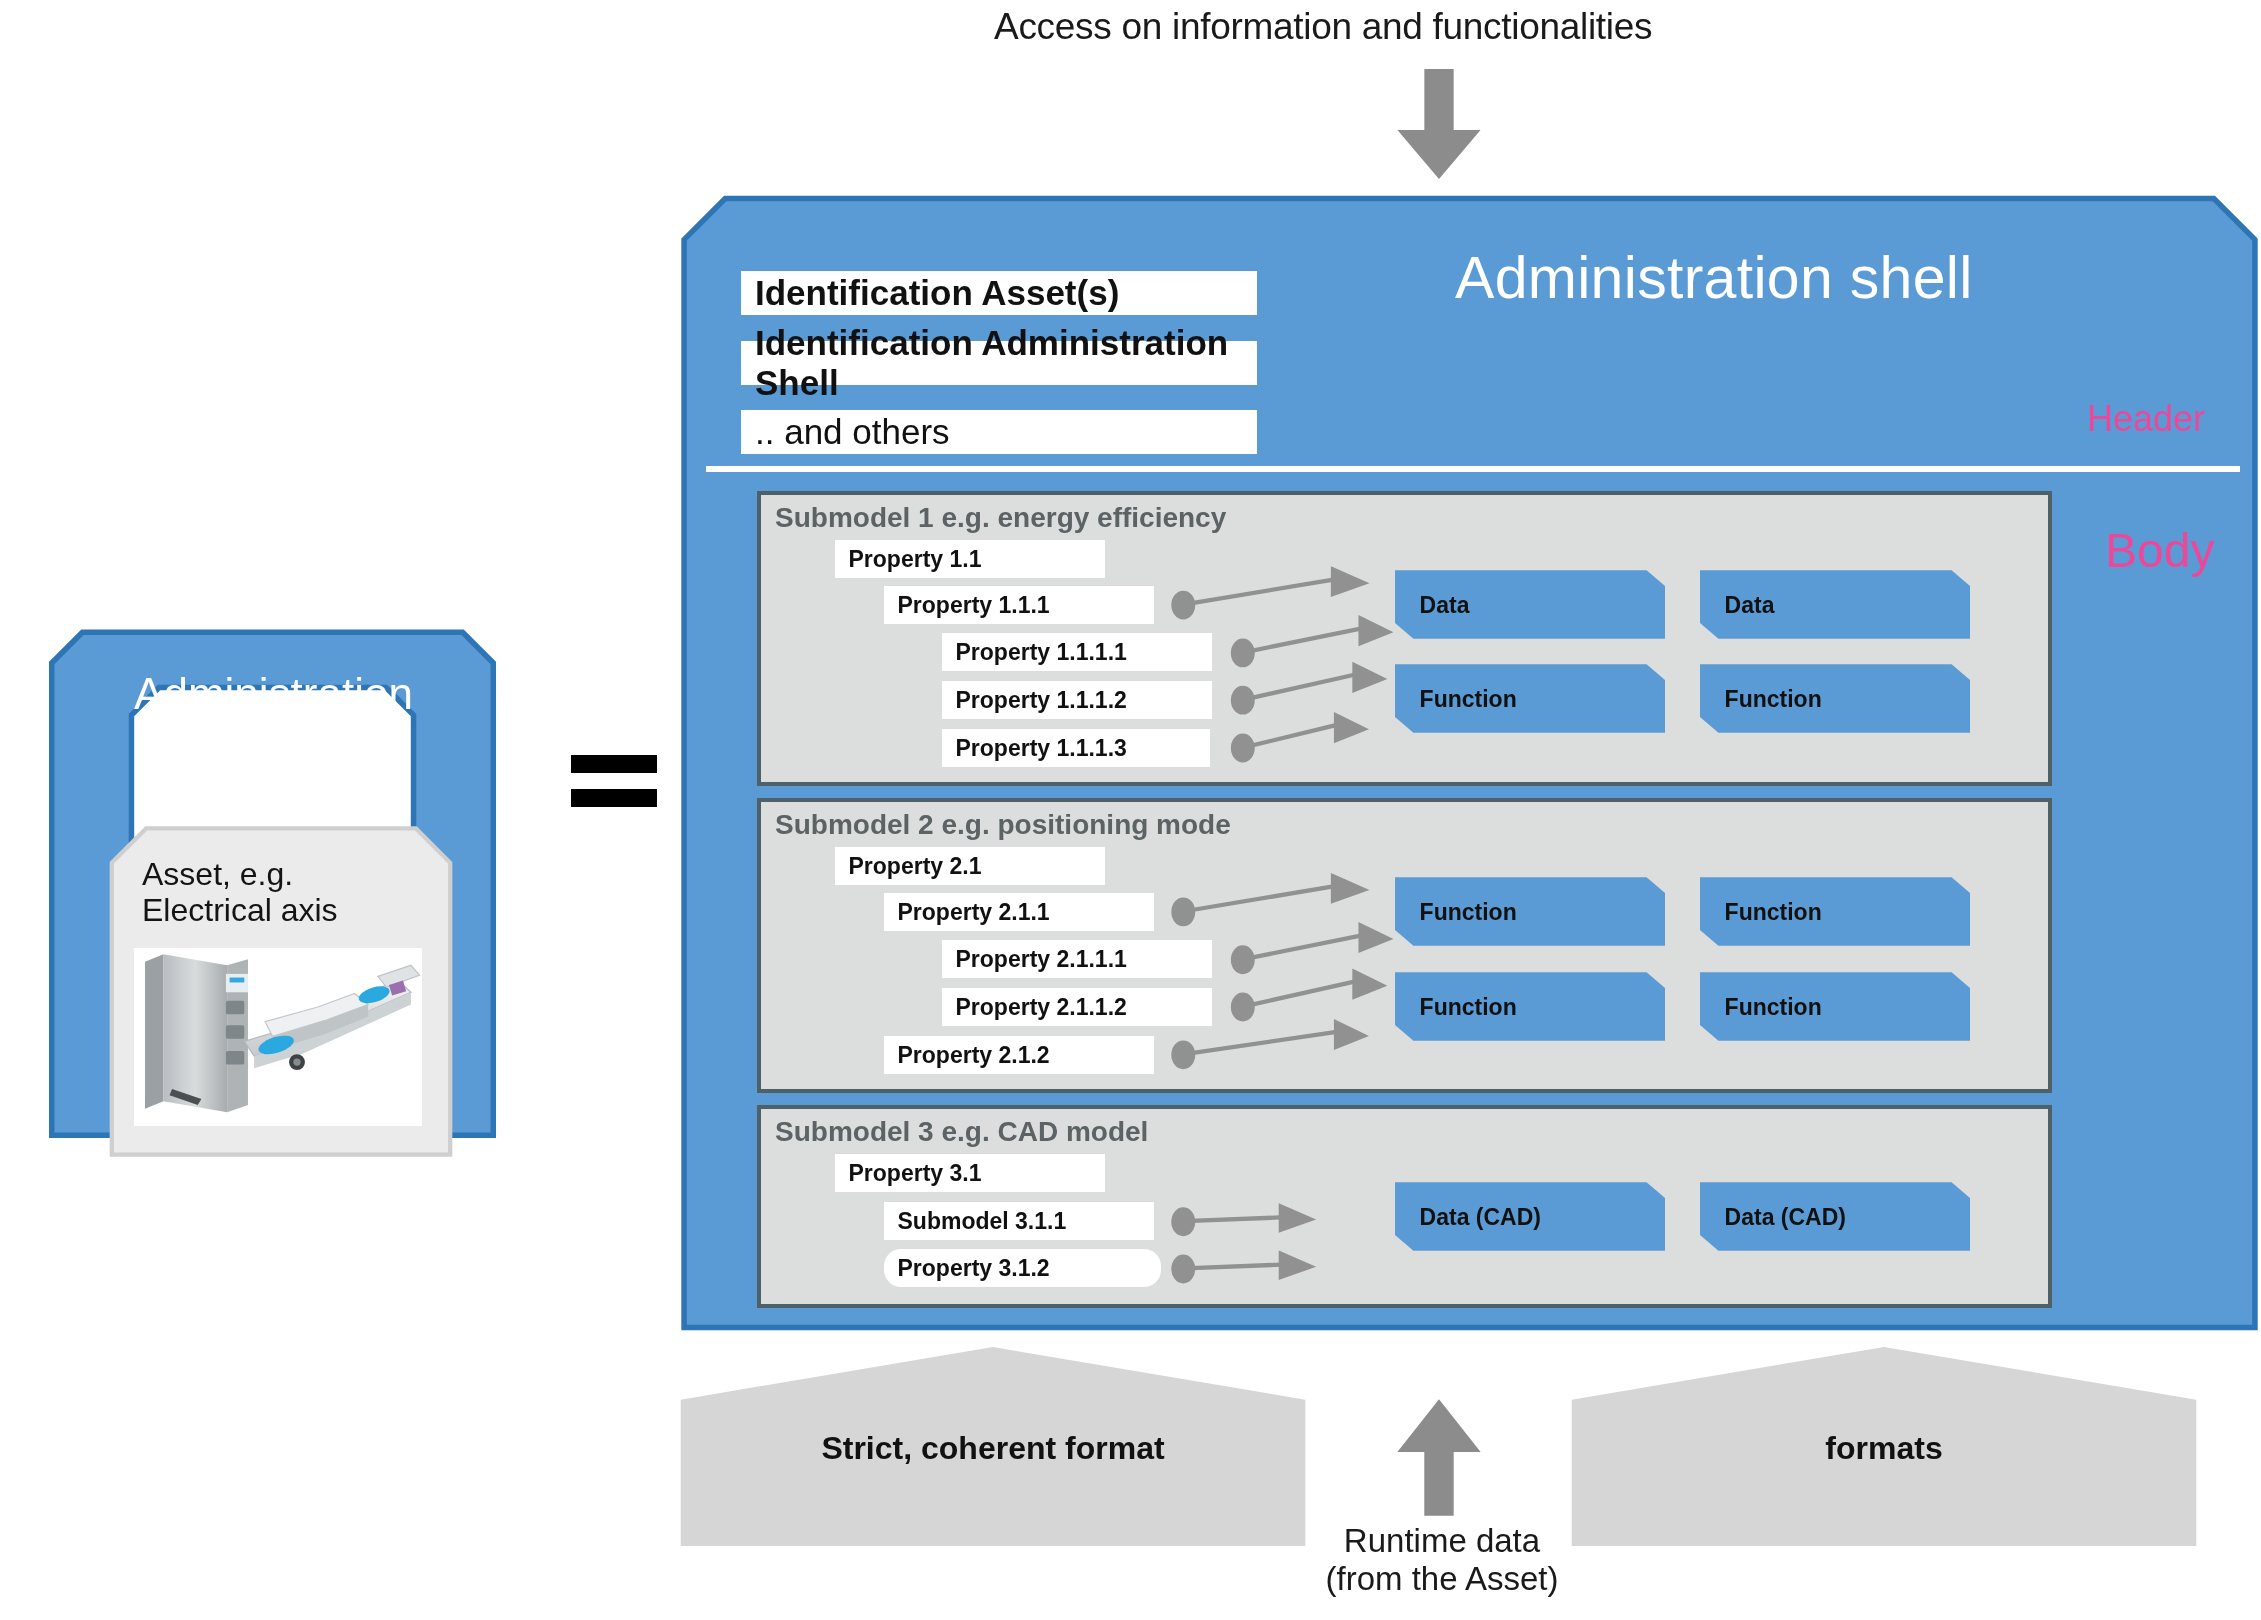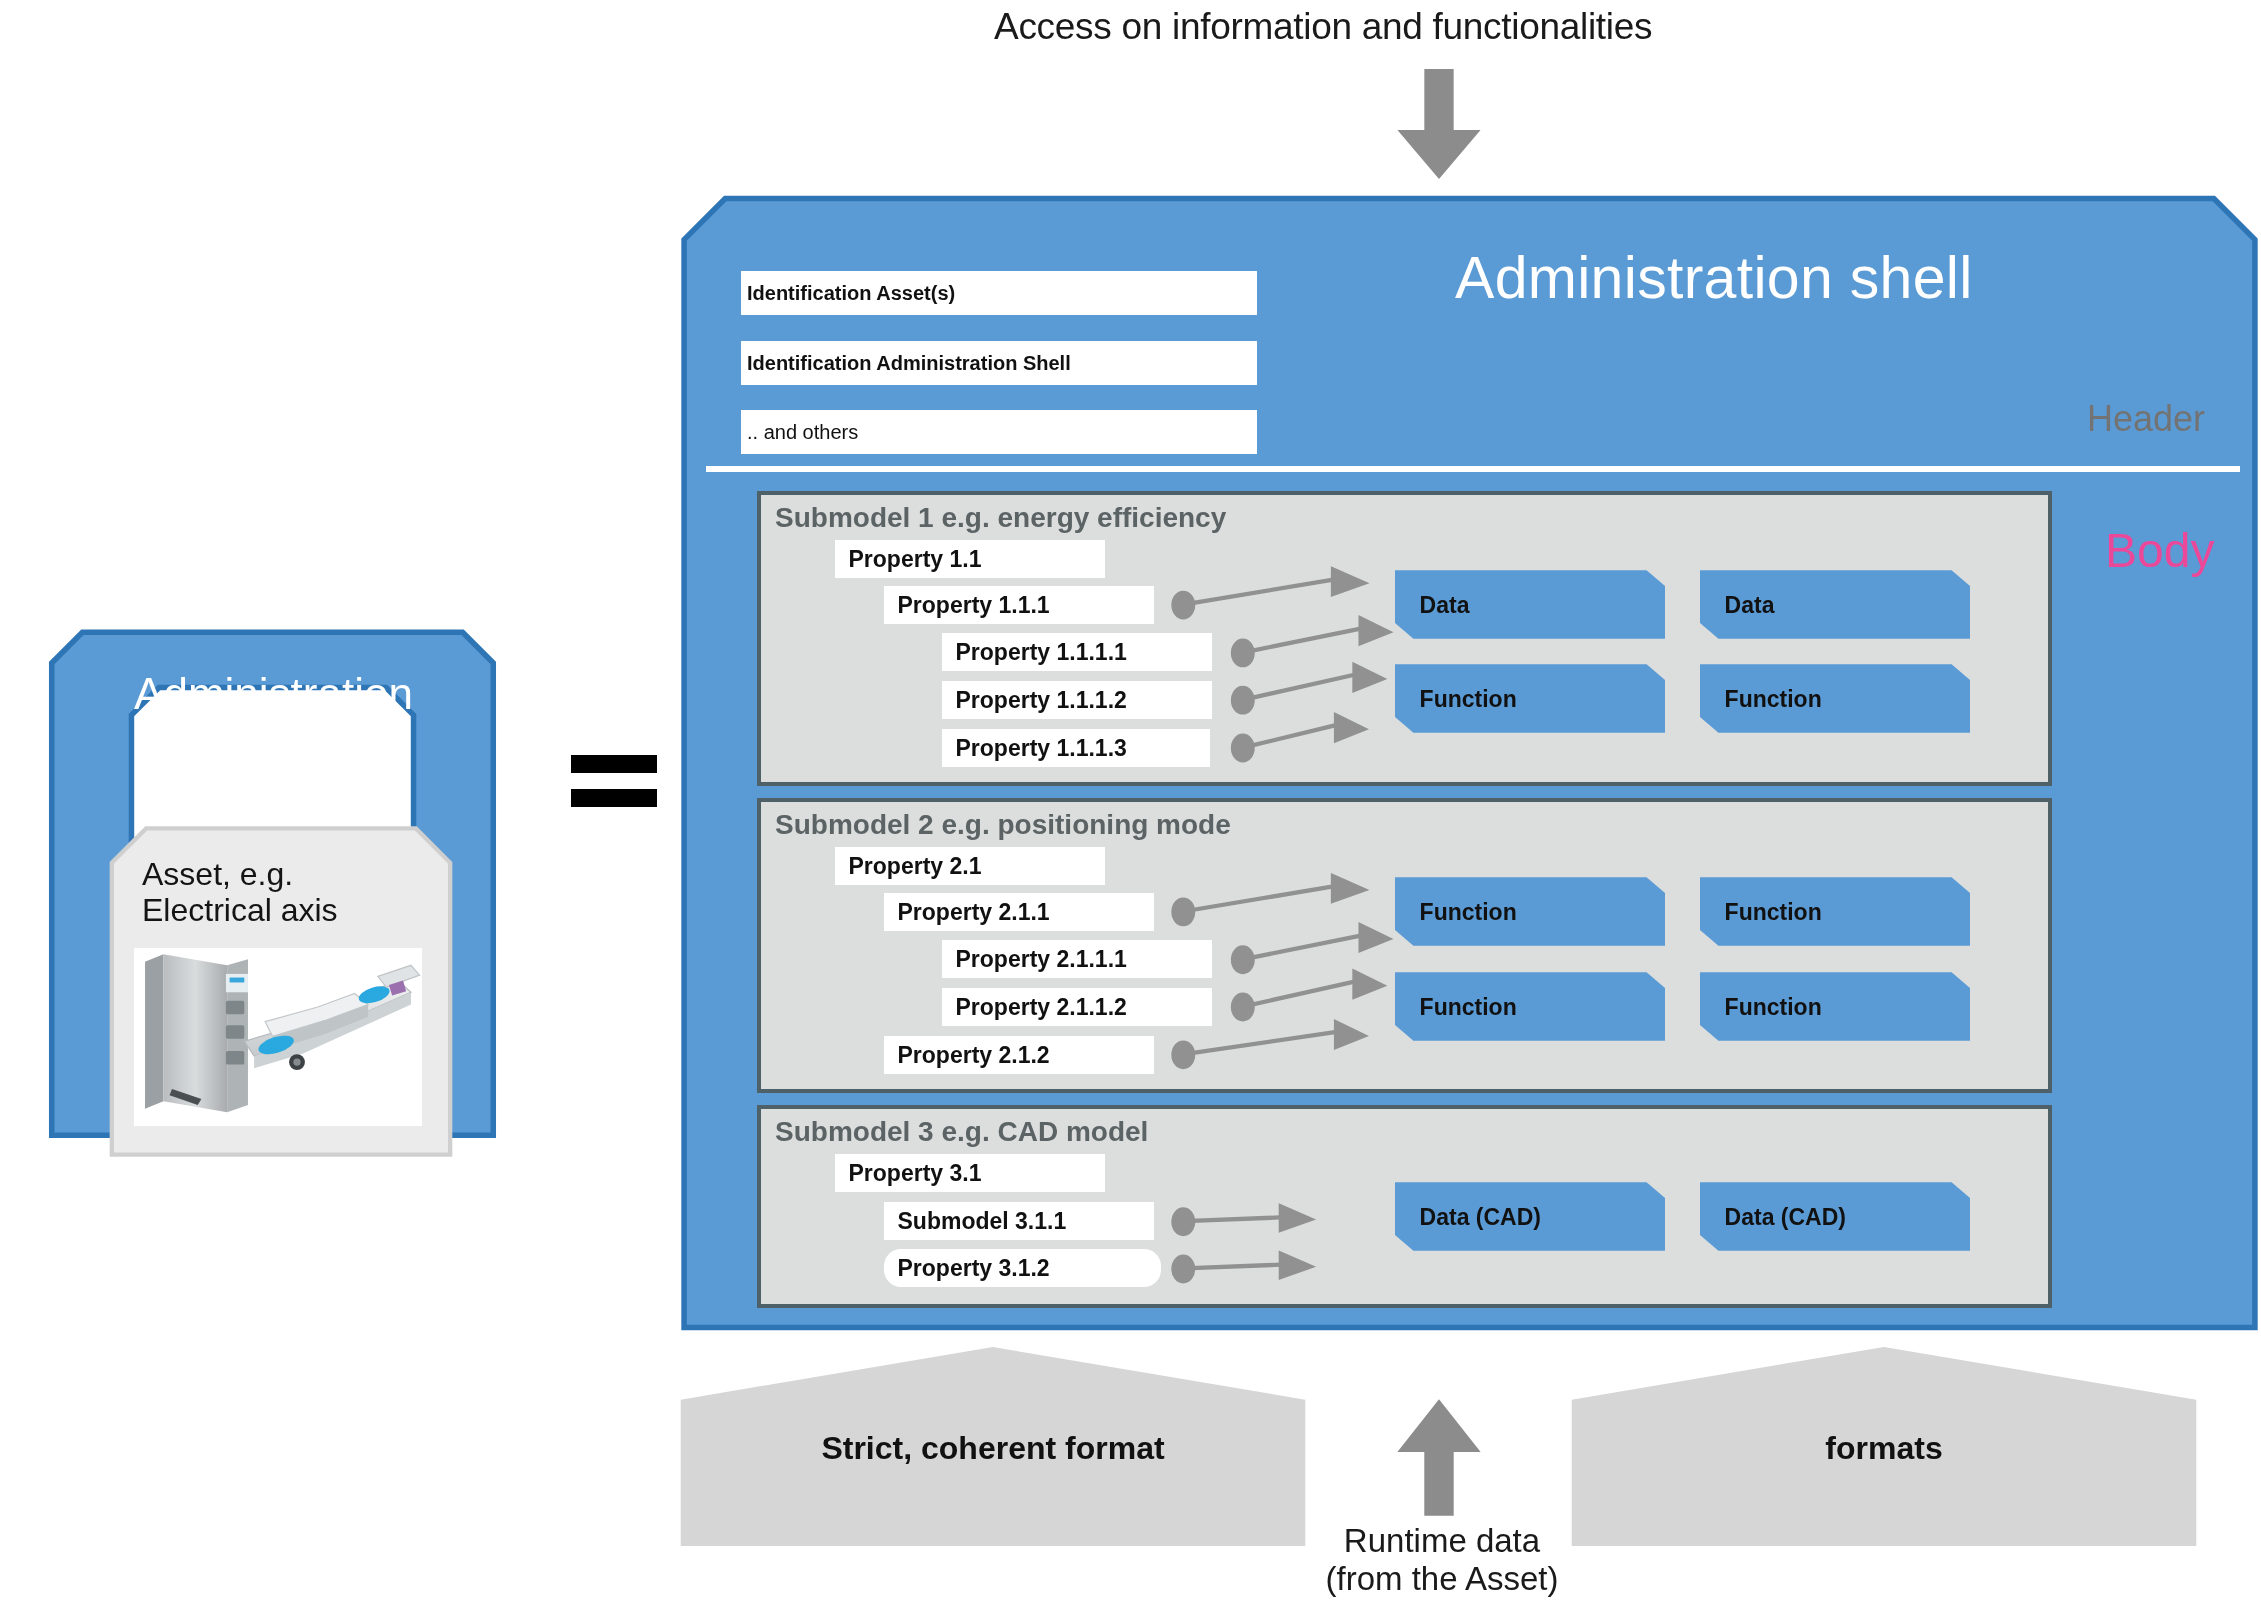--- a/index.html
+++ b/index.html
@@ -85,44 +85,44 @@
   #shell-title {
     left: 1455px; top: 244px;
     font-size: 59px;
     color: #ffffff;
     white-space: nowrap;
     letter-spacing: 0.3px;
   }
   #header-label {
     left: 2087px; top: 398px;
     font-size: 36px;
-    color: #737373;
+    color: #ec4899;
     white-space: nowrap;
   }
   #body-label {
     left: 2105px; top: 523px;
     font-size: 48px;
     color: #ec4899;
     white-space: nowrap;
   }
   #header-divider {
     left: 706px; top: 466px;
     width: 1534px; height: 5.5px;
     background: #ffffff;
   }
 
   
   .ident-box {
     background: #ffffff;
     color: #111111;
     font-weight: bold;
-    font-size: 20px;
+    font-size: 35px;
     display: flex;
     align-items: center;
-    padding-left: 6px;
+    padding-left: 14px;
     box-sizing: border-box;
   }
   .ident-box.plain { font-weight: normal; }
   #ident-1 { left: 741px; top: 271px; width: 516px; height: 44px; }
   #ident-2 { left: 741px; top: 341px; width: 516px; height: 44px; }
   #ident-3 { left: 741px; top: 410px; width: 516px; height: 44px; }
 
   
   .submodel {
     background: #dcdede;

